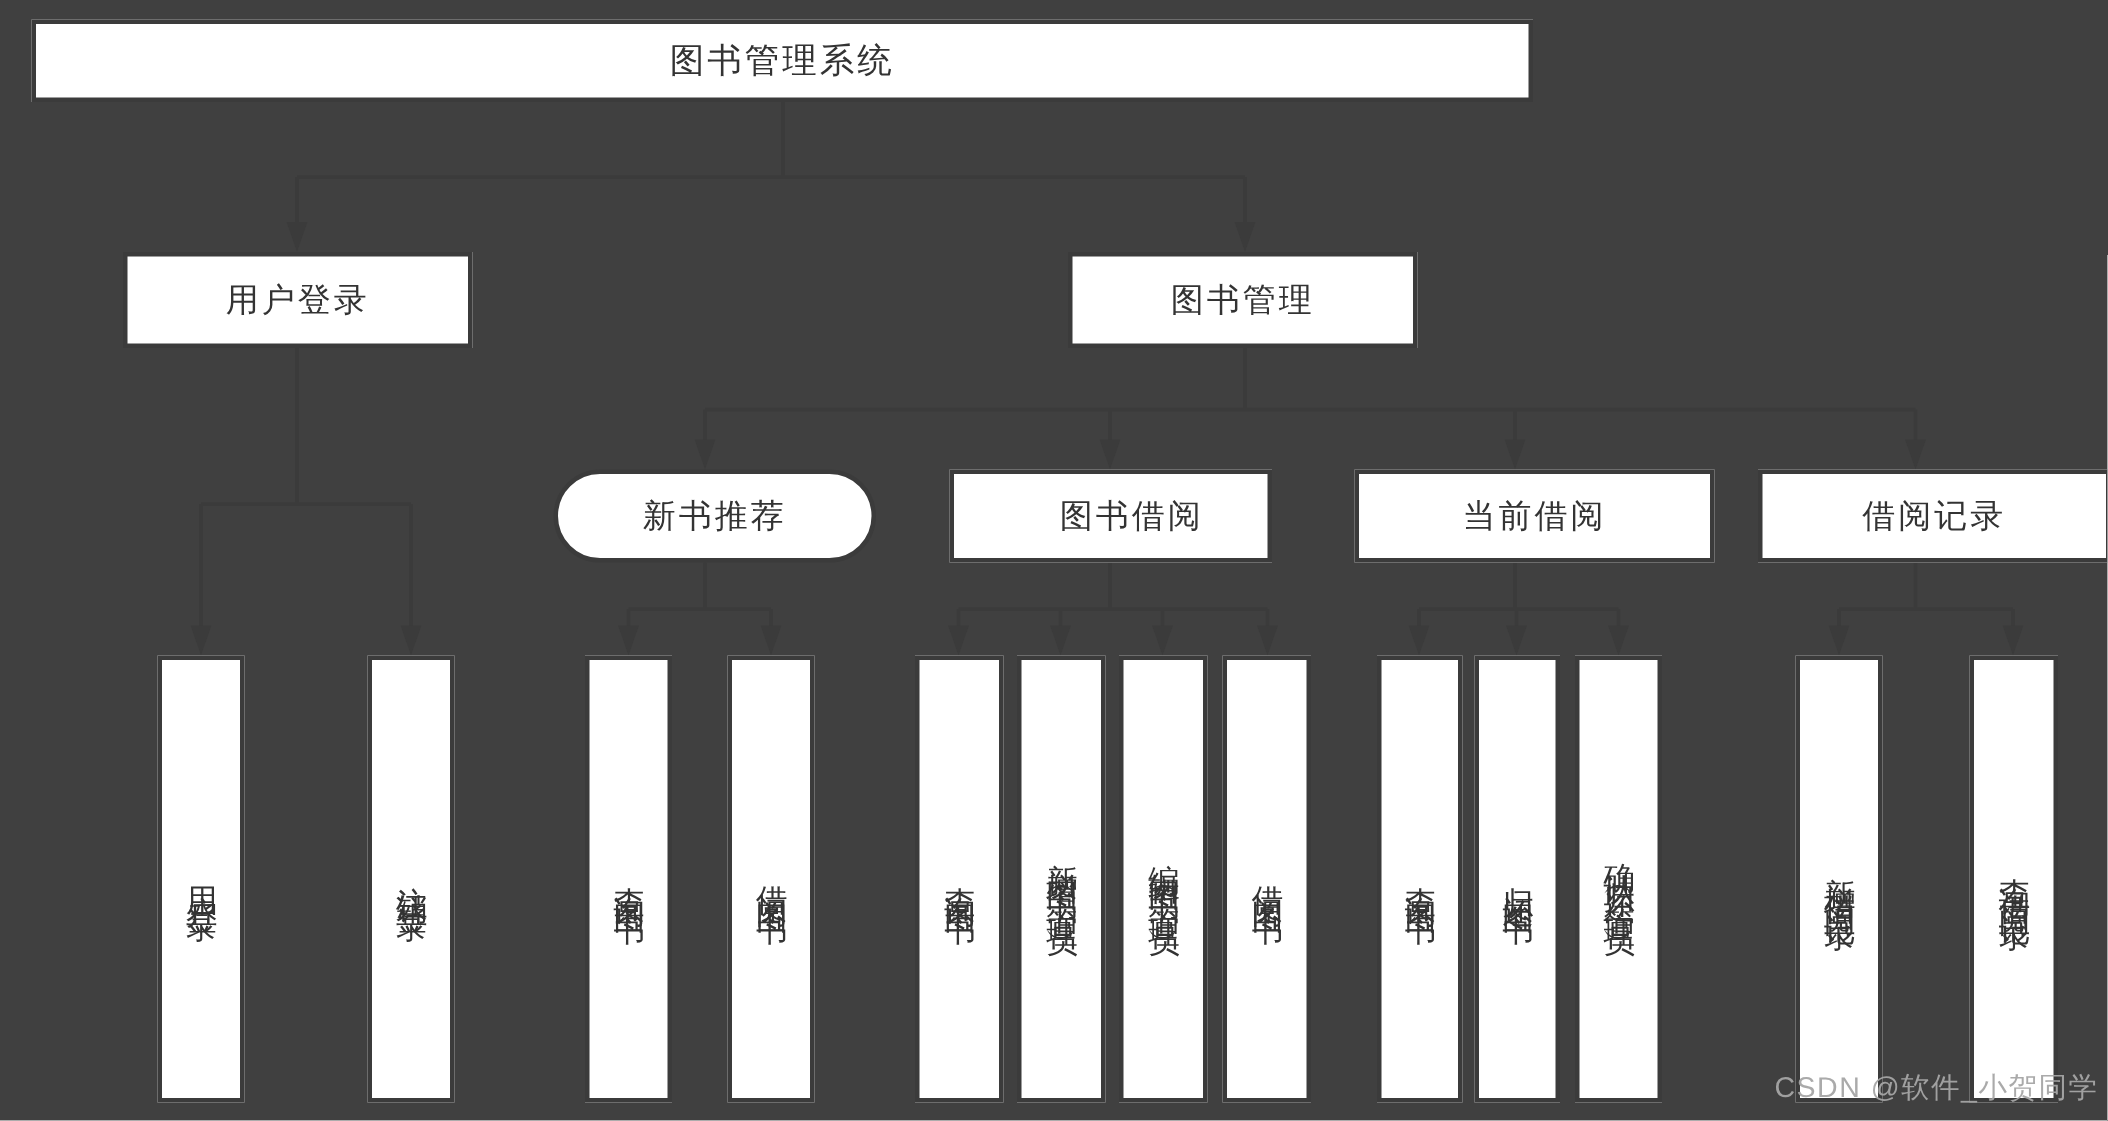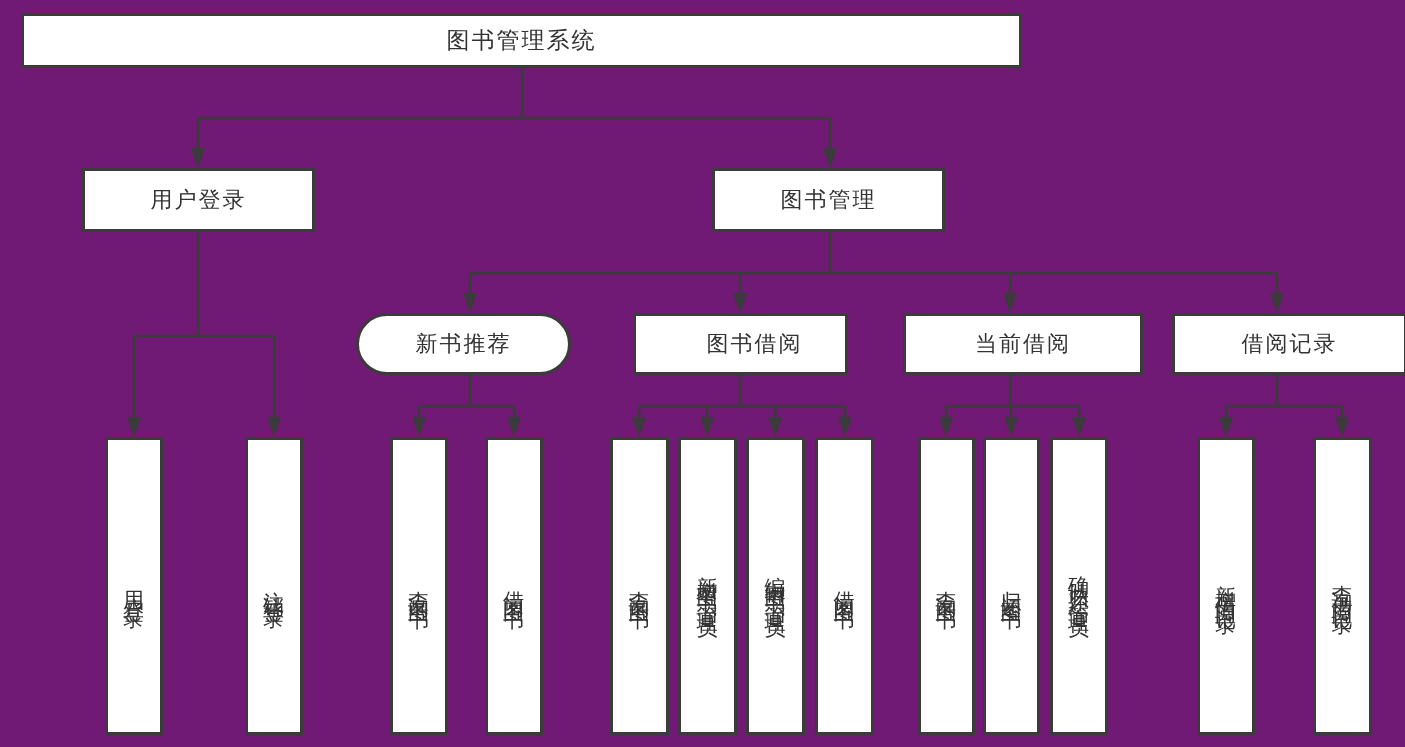--- a/index.html
+++ b/index.html
@@ -5,21 +5,21 @@
   html, body {
     margin: 0;
     padding: 0;
     background: #ffffff;
     font-family: "Liberation Sans", sans-serif;
   }
   #stage {
     position: relative;
     width: 1405px;
     height: 747px;
-    background: #701a75;
+    background: #404040;
     overflow: hidden;
   }
   #connectors {
     position: absolute;
     left: 0; top: 0;
     width: 1405px;
     height: 747px;
   }
   .hbox {
     position: absolute;
@@ -114,21 +114,21 @@
     <span>图书管理系统</span>
   </div>
 
   <div class="hbox lvl" style="left:82px; top:168px; width:233px; height:64px;">
     <span>用户登录</span>
   </div>
   <div class="hbox lvl" style="left:712px; top:168px; width:233px; height:64px;">
     <span>图书管理</span>
   </div>
 
-  <div class="hbox lvl" style="left:356px; top:313px; width:215px; height:62px;border-radius:31px;">
+  <div class="hbox lvl" style="left:369px; top:313px; width:215px; height:62px;border-radius:31px;">
     <span>新书推荐</span>
   </div>
   <div class="hbox lvl" style="left:633px; top:313px; width:215px; height:62px;padding-left:28px;">
     <span>图书借阅</span>
   </div>
   <div class="hbox lvl" style="left:903px; top:313px; width:240px; height:62px;">
     <span>当前借阅</span>
   </div>
   <div class="hbox lvl" style="left:1172px; top:313px; width:235px; height:62px;">
     <span>借阅记录</span>
@@ -171,14 +171,15 @@
     <span class="vtext">确认归还（管理员）</span>
   </div>
 
   <div class="vbox" style="left:1197px; width:58px;">
     <span class="vtext">新增借阅记录</span>
   </div>
   <div class="vbox" style="left:1313px; width:59px;">
     <span class="vtext">查询借阅记录</span>
   </div>
 
+  <div id="watermark">CSDN @软件_小贺同学</div>
 
 </div>
 
 </body></html>

